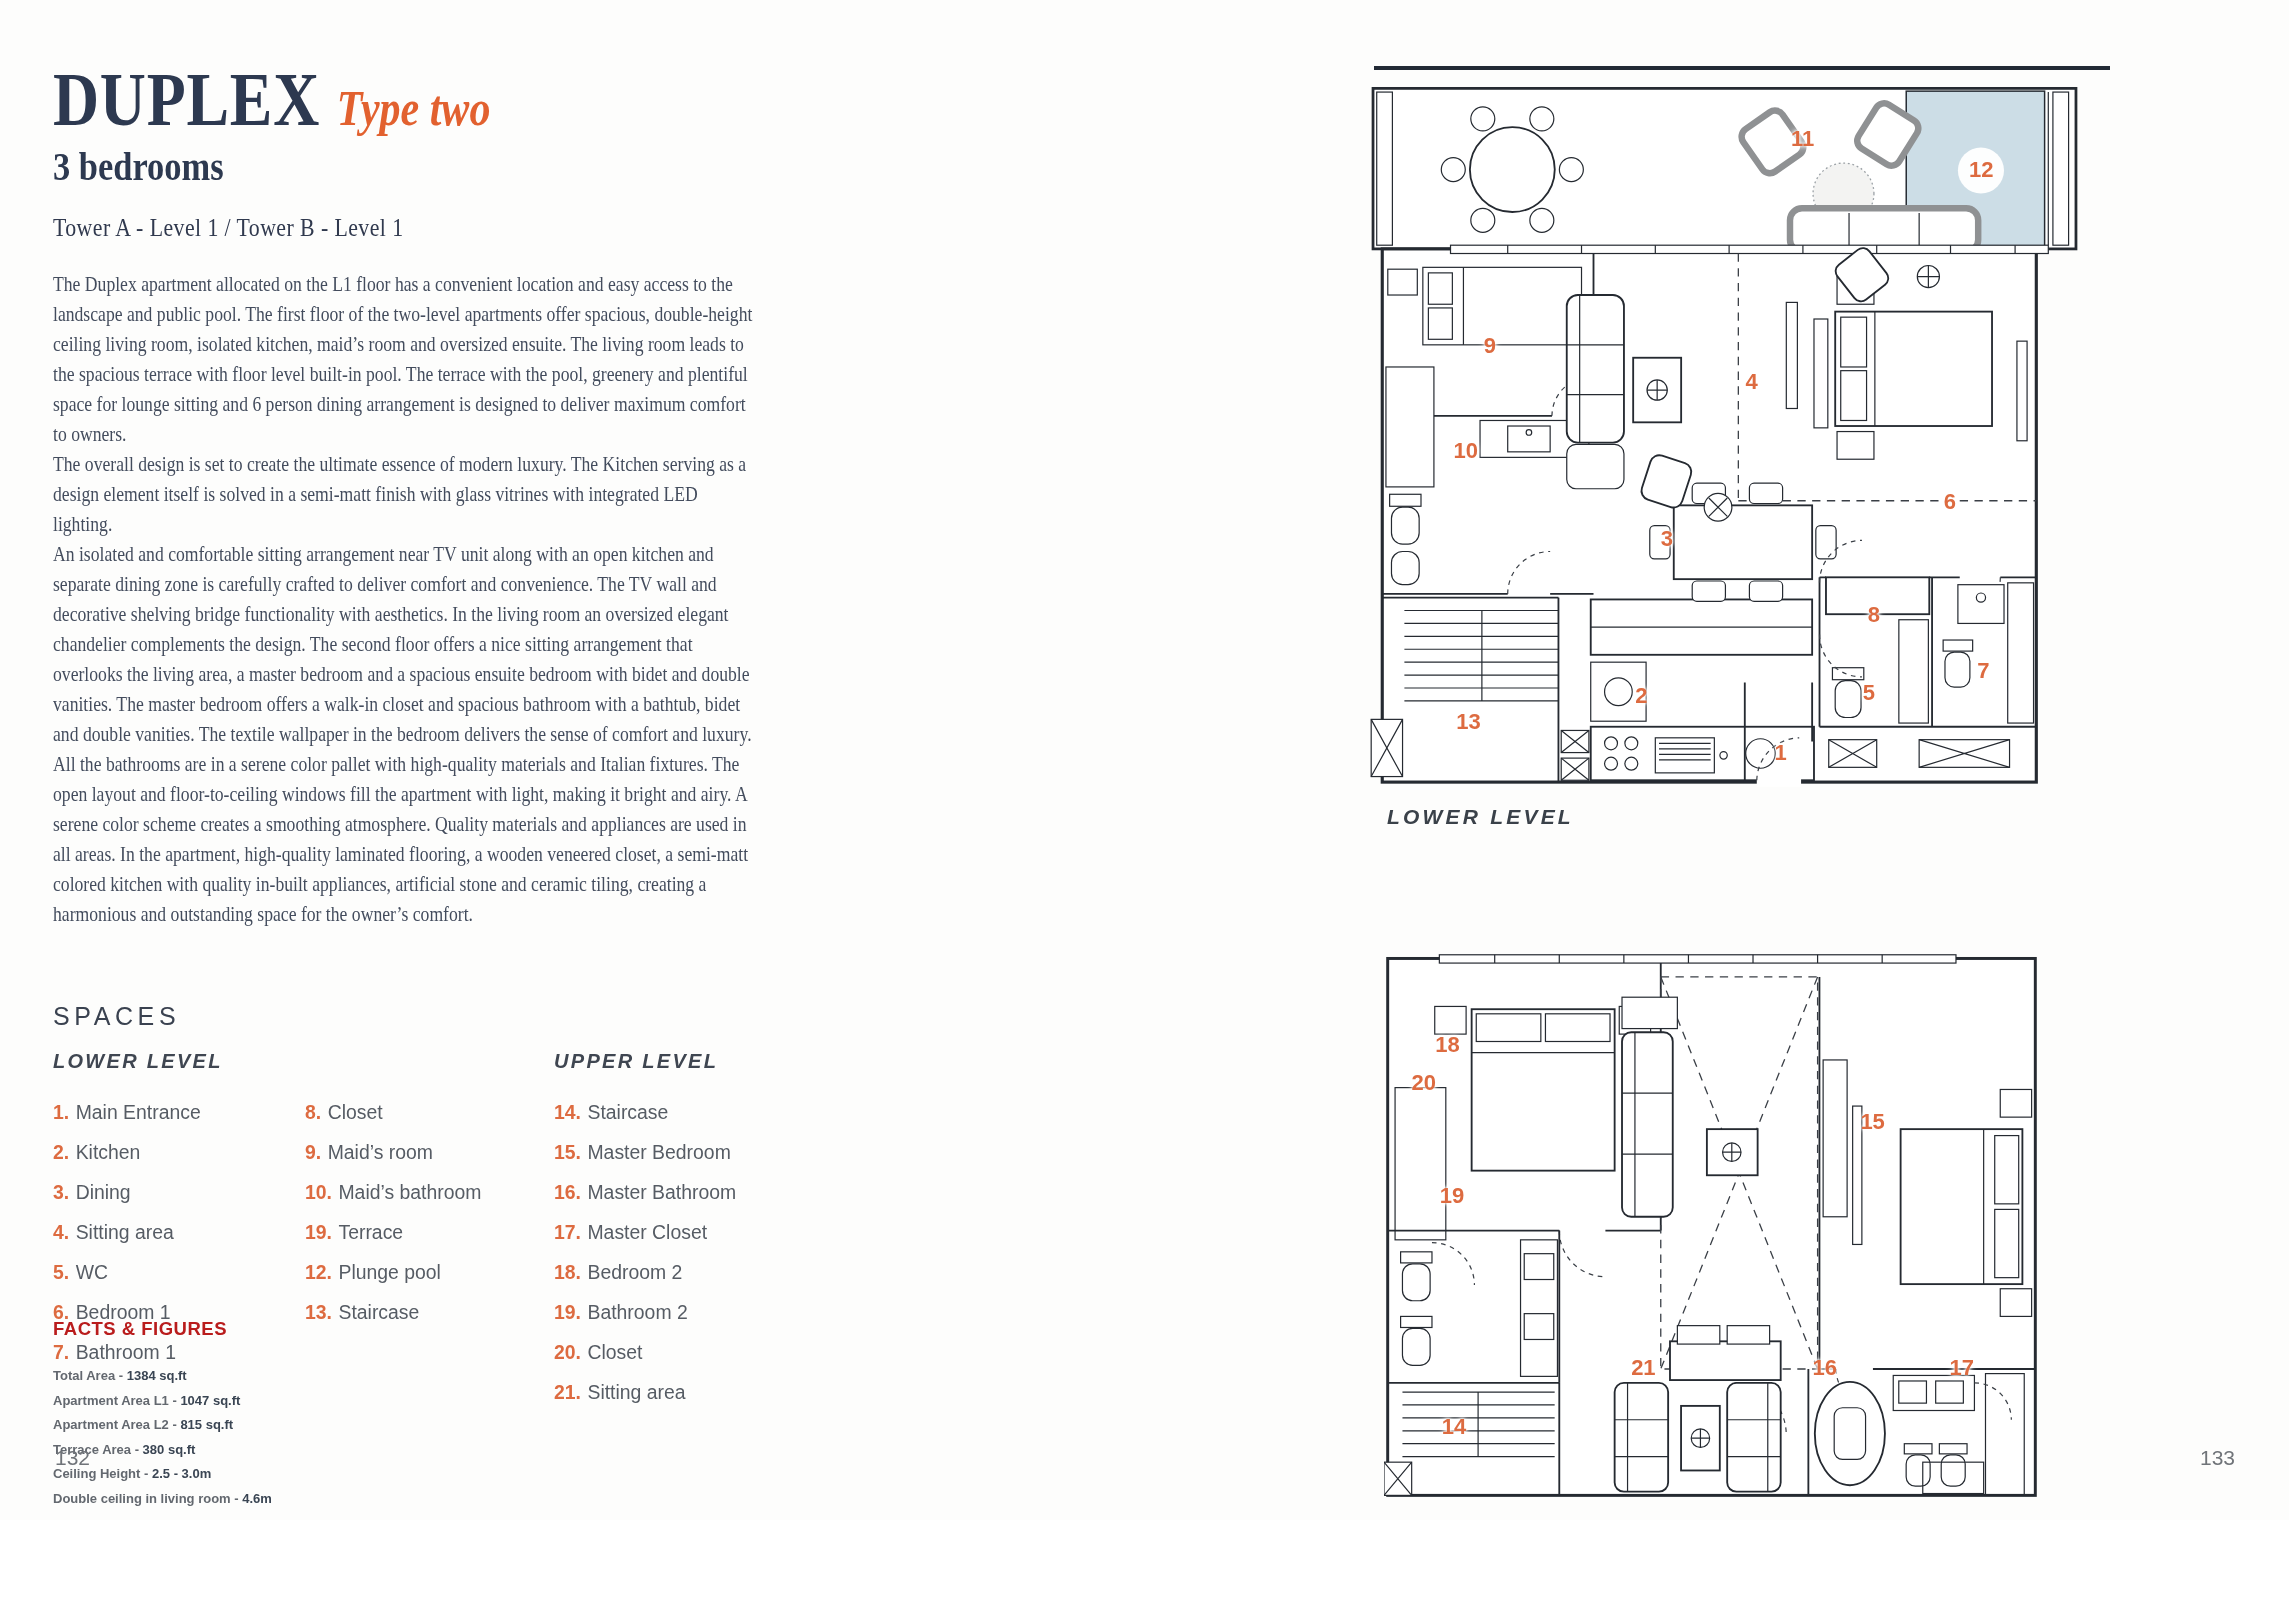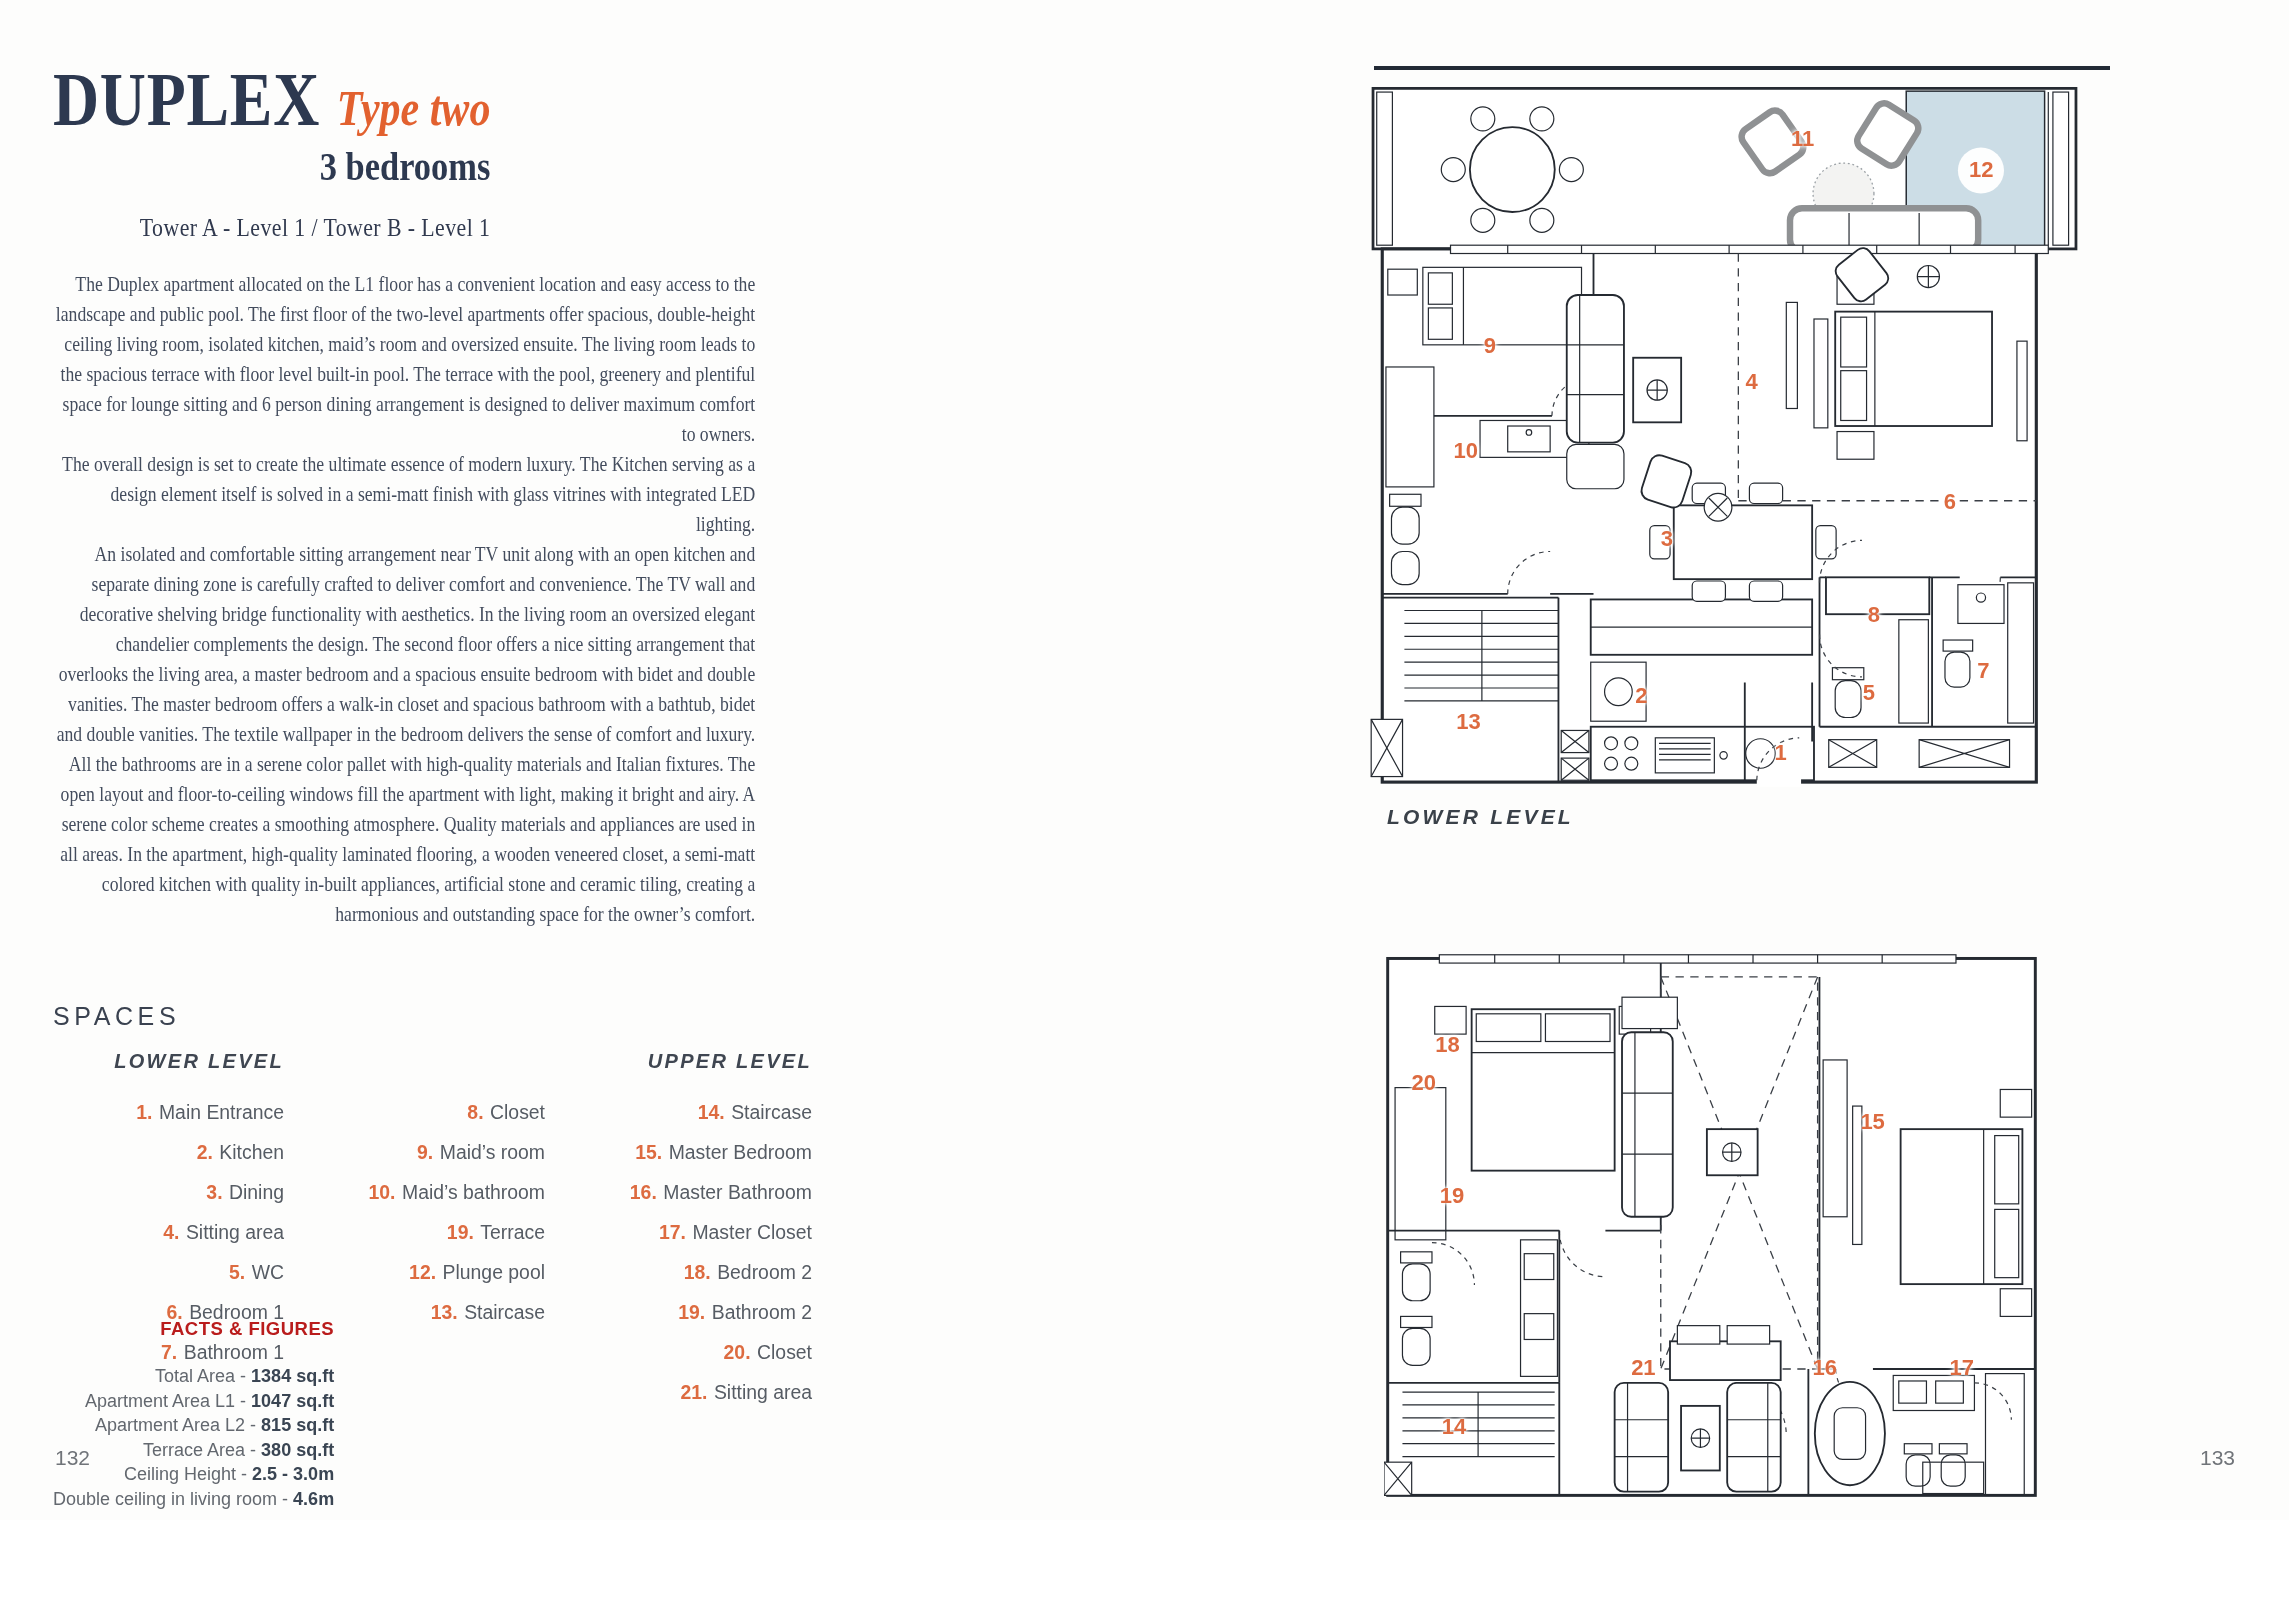--- a/index.html
+++ b/index.html
@@ -1,17 +1,17 @@
 <!DOCTYPE html>
 <html style="font-size:14.8px"><head>
 <meta charset="utf-8">
 <style>
   html,body{margin:0;padding:0;background:#ffffff;}
   #page{position:relative;width:2290px;height:1520px;background:#fdfdfc;overflow:hidden;
-        font-family:"Liberation Sans",sans-serif;text-align:right;}
+        font-family:"Liberation Sans",sans-serif;}
 
   
   #header{position:absolute;left:53px;top:61px;transform:scaleX(.84);transform-origin:left top;white-space:nowrap;}
   .title-row{display:flex;align-items:baseline;gap:20px;}
   .title{font-family:"Liberation Serif",serif;font-weight:bold;font-size:76px;letter-spacing:0.9px;color:#2d3950;line-height:1;}
   .title-accent{font-family:"Liberation Serif",serif;font-style:italic;font-weight:bold;font-size:50px;color:#e2612f;}
   .subtitle{font-family:"Liberation Serif",serif;font-weight:bold;font-size:41px;color:#2d3950;margin-top:7.4px;line-height:1.1;}
   .location{font-family:"Liberation Serif",serif;font-size:26px;color:#30394e;margin-top:24px;letter-spacing:0.5px;}
 
   #description{position:absolute;left:53px;top:269px;width:836px;transform:scaleX(.84);transform-origin:left top;
@@ -23,21 +23,21 @@
   .sp-col{position:absolute;top:1050px;}
   #lower-col1{left:53px;width:231px;}
   #lower-col2{left:305px;width:240px;}
   #upper-col{left:554px;width:258px;}
   .sp-list{margin-top:26px;}
   .sp-item{font-size:19.4px;line-height:27px;color:#565c64;margin-top:13px;}
   .sp-item .num{color:#dd6b40;font-weight:bold;margin-right:6.5px;}
 
   #facts{position:absolute;left:53px;top:1318px;}
   #facts-heading{font-size:18.5px;font-weight:bold;color:#b91c1c;letter-spacing:0.5px;}
-  .fact{font-size:18px;line-height:24.5px;color:#63686f;margin-top:0;}
+  .fact{font-size:13px;line-height:24.5px;color:#63686f;margin-top:0;font-weight:bold;}
   .facts-list{margin-top:24px;}
   .fact b{color:#3a4553;}
 
   .page-num{position:absolute;bottom:50px;font-size:21px;color:#707479;}
   #page-num-left{left:55px;}
   #page-num-right{right:55px;}
 
   
   #top-rule{position:absolute;left:1374px;top:66px;width:736px;height:3.7px;background:#222a35;}
   .plan{position:absolute;}

